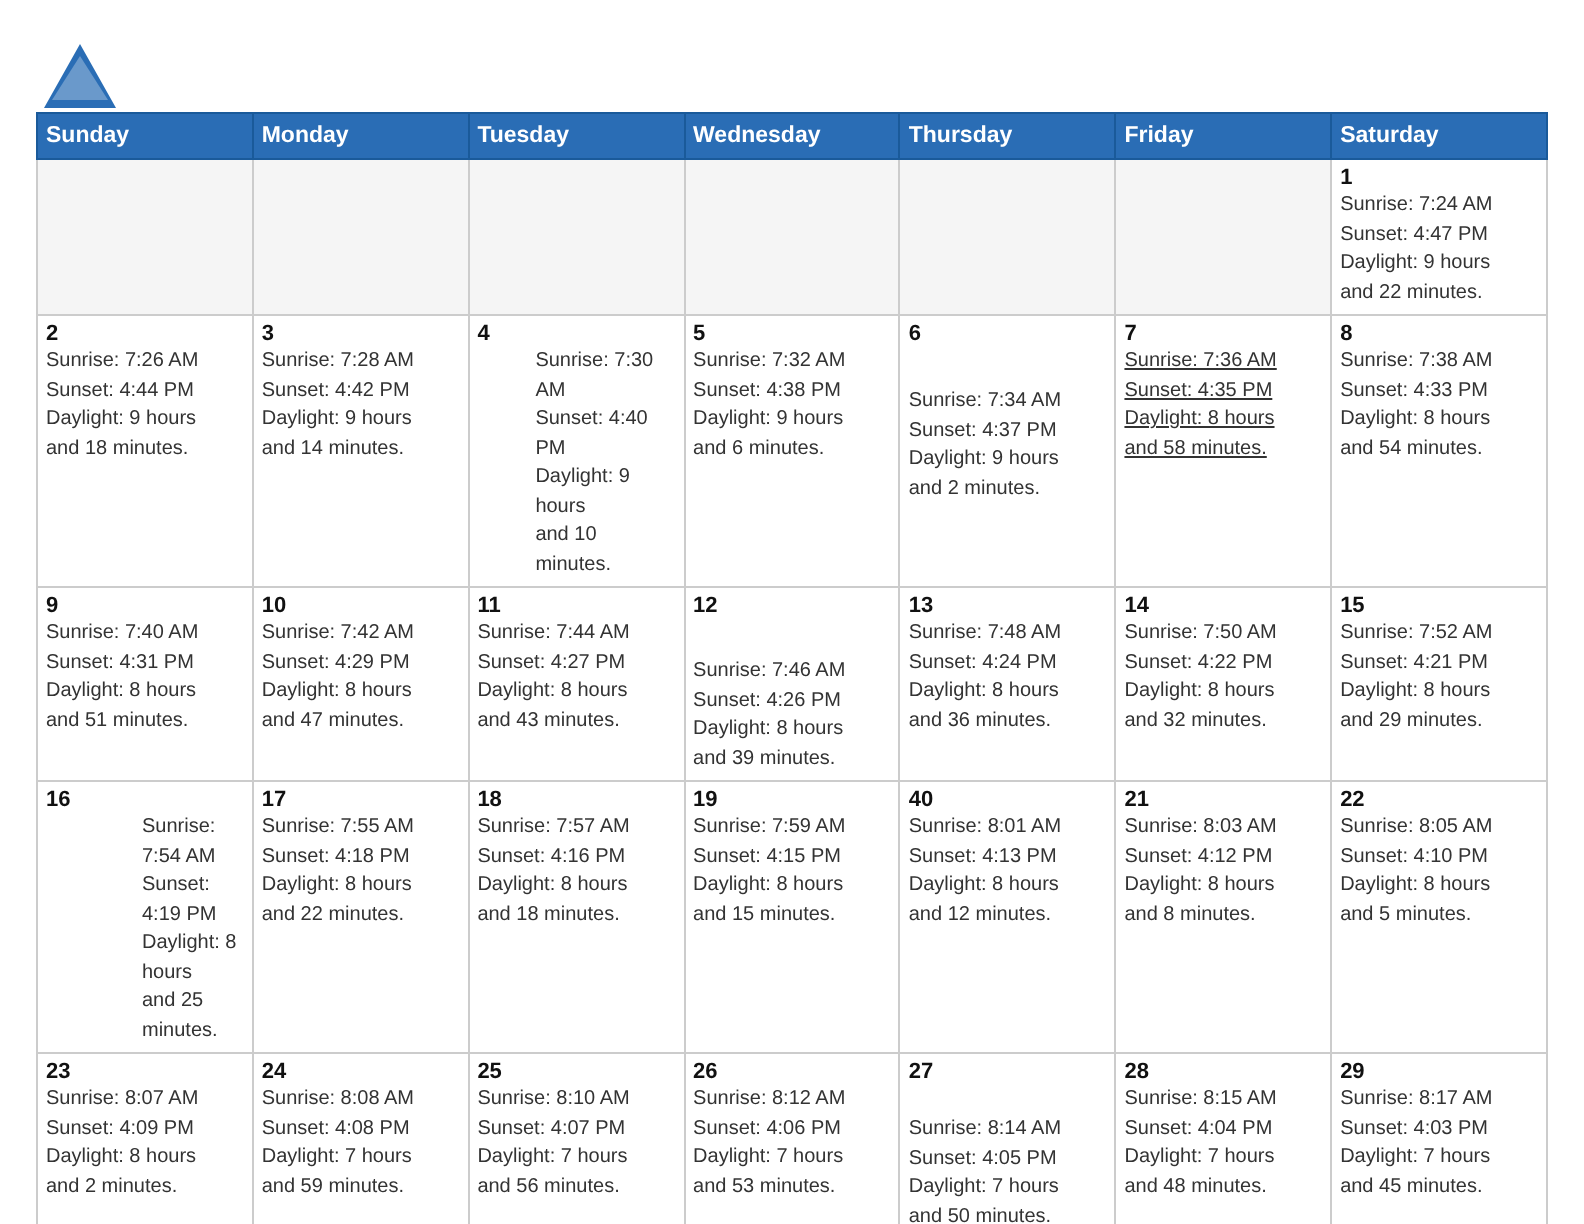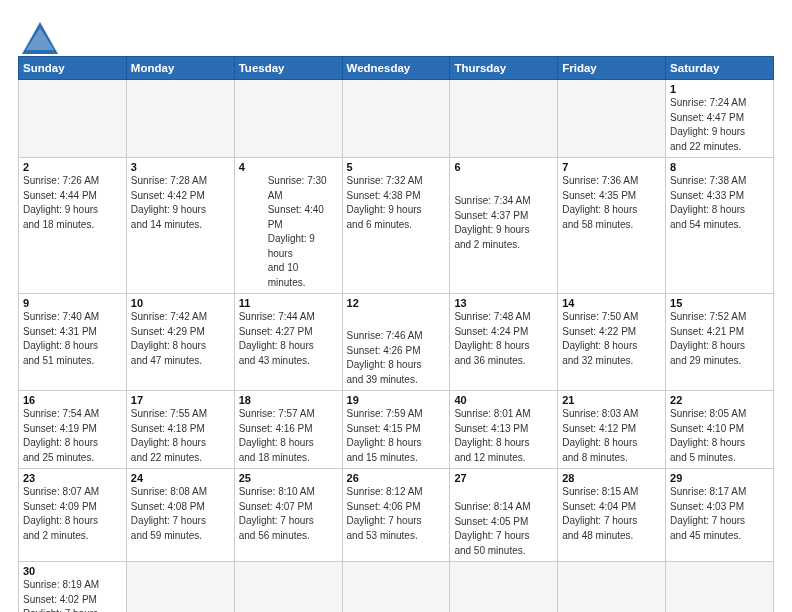--- a/index.html
+++ b/index.html
@@ -186,21 +186,21 @@
           </td>
           <td>
             <span class="day-num">6</span>
             <div class="day-info" style="white-space: pre-line; margin-top: 21px;">Sunrise: 7:34 AM
 Sunset: 4:37 PM
 Daylight: 9 hours
 and 2 minutes.</div>
           </td>
           <td>
             <span class="day-num">7</span>
-            <div class="day-info" style="white-space: pre-line;">Sunrise: 7:36 AM
+            <div class="day-info" style="white-space: pre-line; text-decoration: underline;">Sunrise: 7:36 AM
 Sunset: 4:35 PM
 Daylight: 8 hours
 and 58 minutes.</div>
           </td>
           <td>
             <span class="day-num">8</span>
             <div class="day-info" style="white-space: pre-line;">Sunrise: 7:38 AM
 Sunset: 4:33 PM
 Daylight: 8 hours
 and 54 minutes.</div>
@@ -253,21 +253,21 @@
             <span class="day-num">15</span>
             <div class="day-info" style="white-space: pre-line;">Sunrise: 7:52 AM
 Sunset: 4:21 PM
 Daylight: 8 hours
 and 29 minutes.</div>
           </td>
         </tr>
         <tr>
           <td>
             <span class="day-num">16</span>
-            <div class="day-info" style="white-space: pre-line;">Sunrise: 7:54 AM
+            <div class="day-info" style="white-space: pre-line; margin-left: 48px;">Sunrise: 7:54 AM
 Sunset: 4:19 PM
 Daylight: 8 hours
 and 25 minutes.</div>
           </td>
           <td>
             <span class="day-num">17</span>
             <div class="day-info" style="white-space: pre-line;">Sunrise: 7:55 AM
 Sunset: 4:18 PM
 Daylight: 8 hours
 and 22 minutes.</div>

